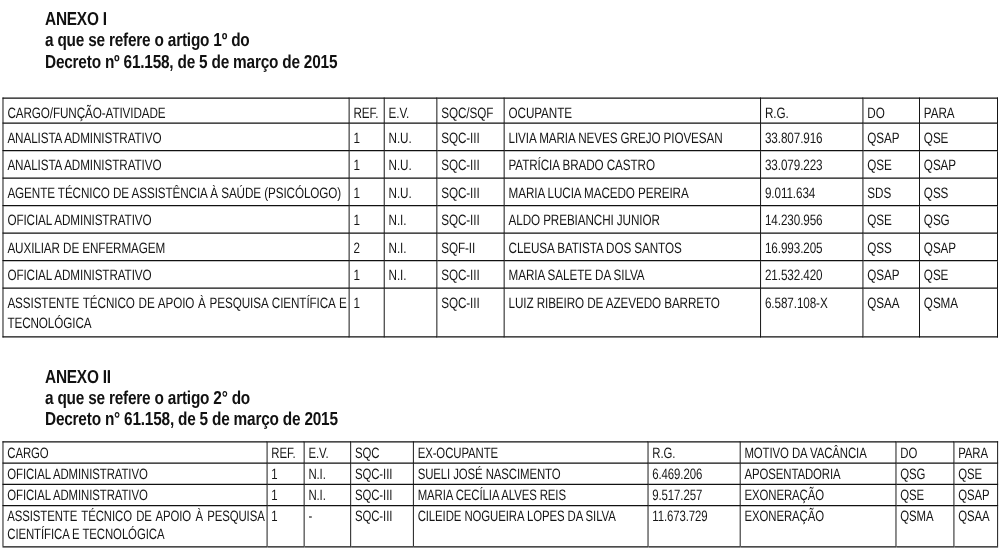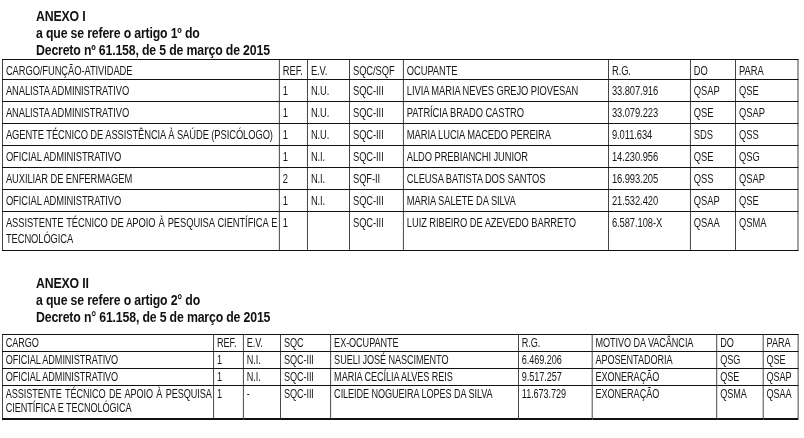--- a/index.html
+++ b/index.html
@@ -25,21 +25,21 @@
     white-space: nowrap;
     color: #111;
   }
   .annex-heading div { height: 17px; }
 
   .h1-block { padding-top: 7px; }
   .h2-block { margin-top: 27px; }
 
   
   .twrap { margin-left: 2px; overflow: visible; }
-  .twrap1 { margin-top: 1px; height: 188px; }
+  .twrap1 { margin-top: 20px; height: 188px; }
   .twrap2 { margin-top: 9px;  height: 86px; }
 
   table {
     border-collapse: collapse;
     table-layout: fixed;
     transform-origin: 0 0;
     font-size: 12px;
     letter-spacing: -0.1px;
     color: #161616;
   }

